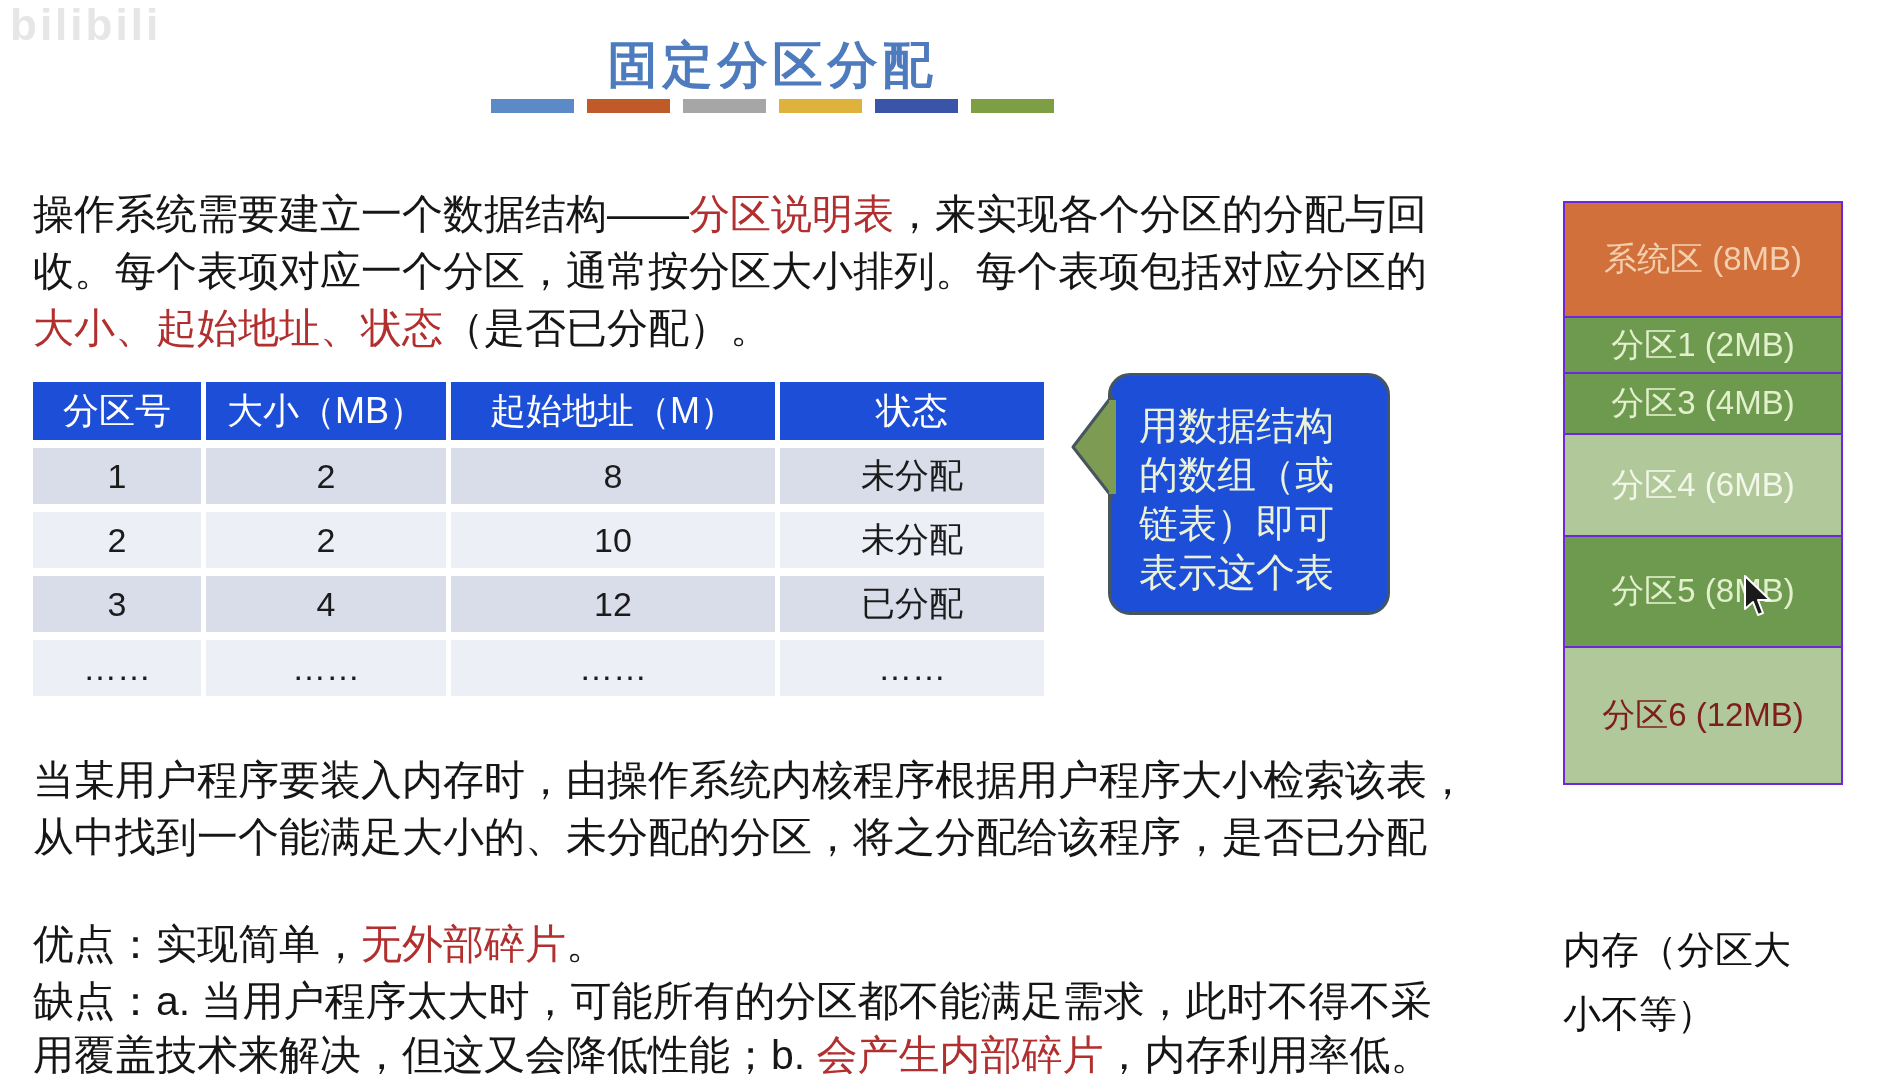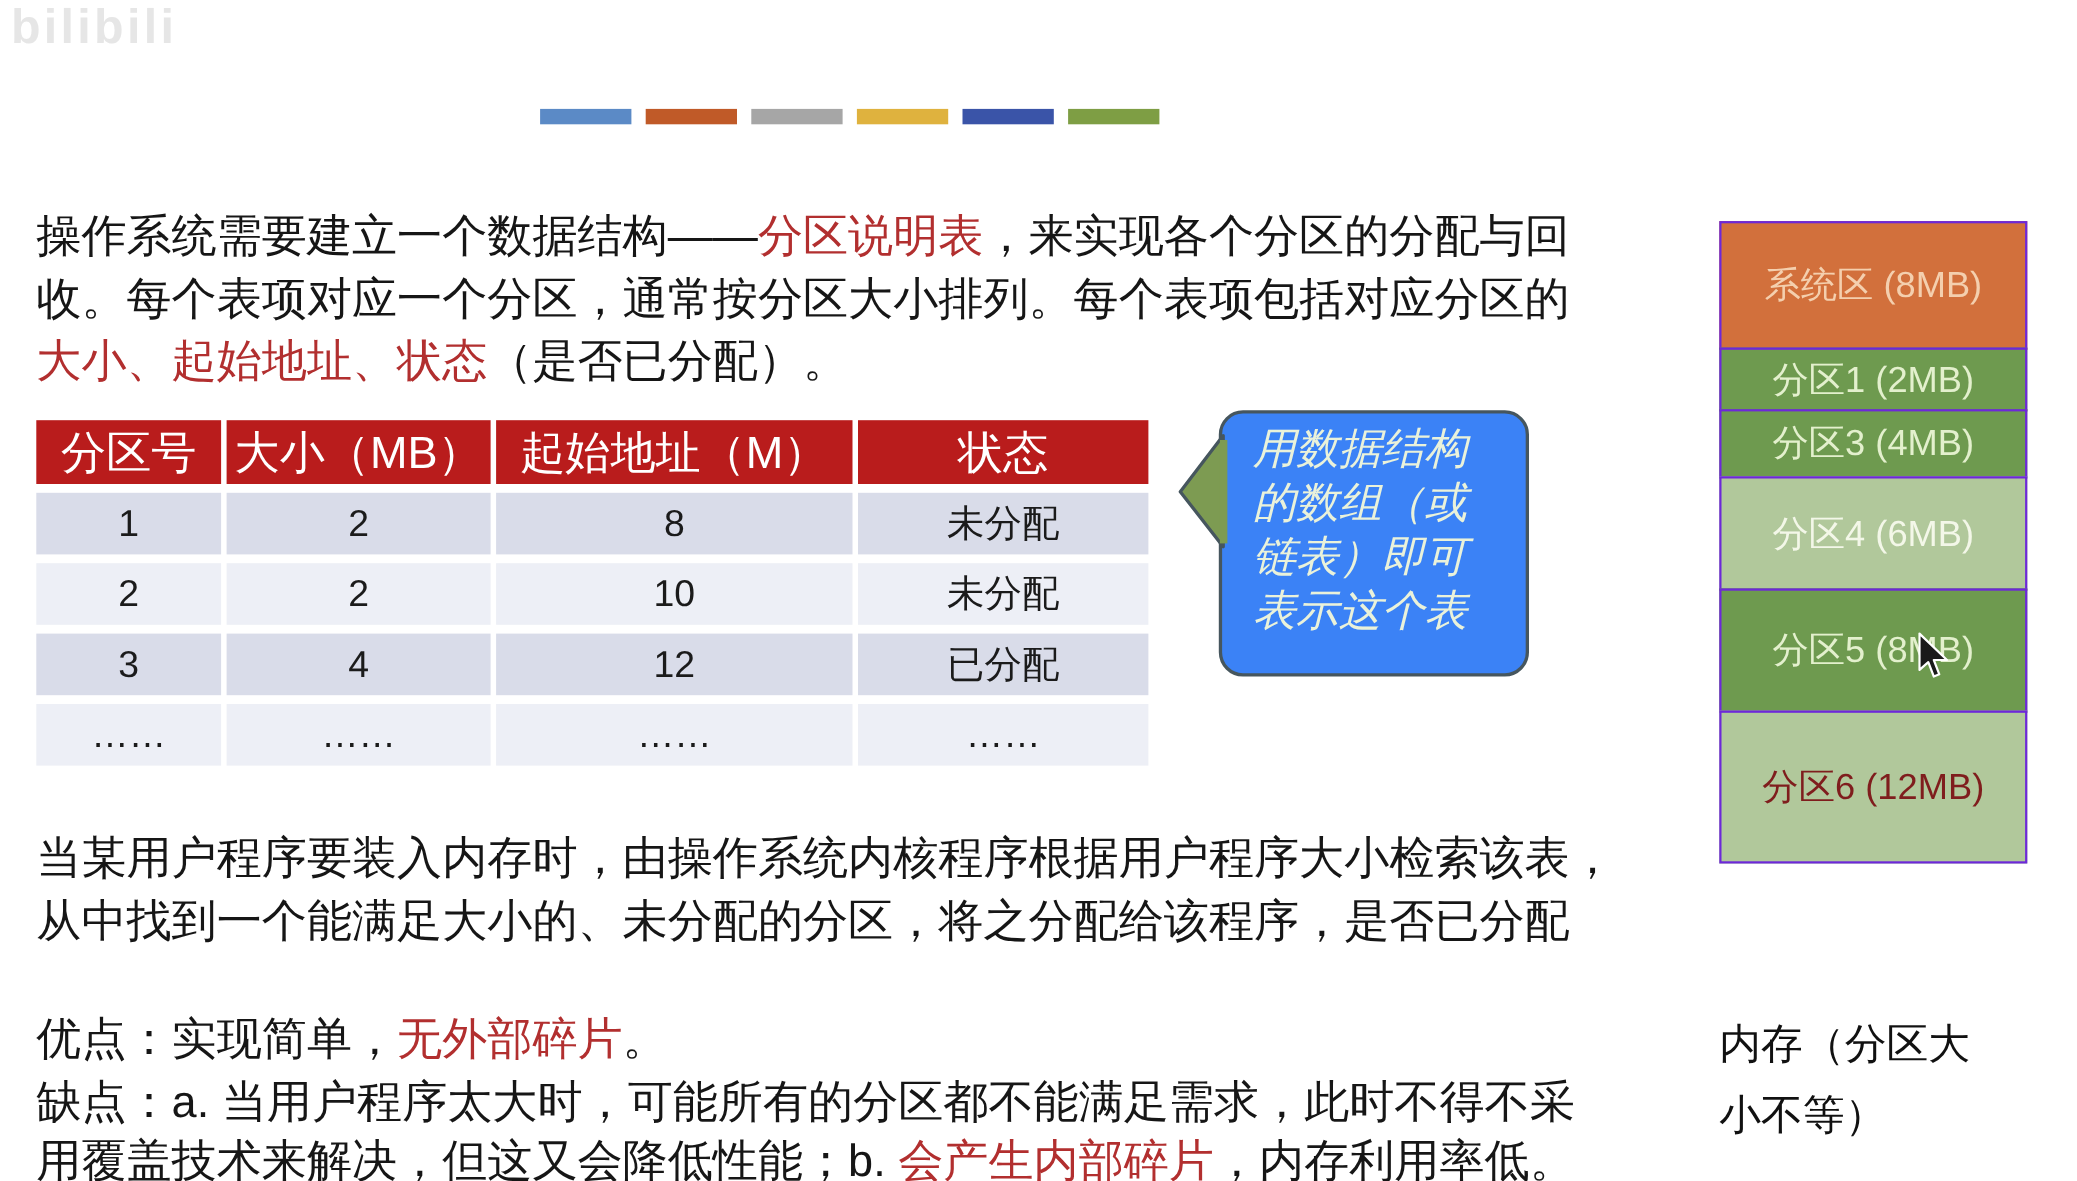--- a/index.html
+++ b/index.html
@@ -17,47 +17,48 @@
   .para{position:absolute;left:33px;font-size:41px;line-height:57px;color:#161616;}
   .para .red{color:#b22f2f;}
   .intro{top:186px;width:1510px;}
   .alloc{top:752px;width:1515px;}
   .pros{top:916px;width:1515px;}
   .cons{top:974px;width:1530px;line-height:54px;}
   .rline{white-space:nowrap;}
 
   .ptable{position:absolute;left:33px;top:382px;display:grid;
           grid-template-columns:168px 240px 324px 264px;column-gap:5px;row-gap:8px;}
-  .ptable .th{height:58px;background:#b91c1c;color:#ffffff;font-size:41px;
+  .ptable .th{height:58px;background:#1d4ed8;color:#ffffff;font-size:36px;
               display:flex;align-items:center;justify-content:center;}
   .ptable .td{height:56px;font-size:34px;font-weight:500;color:#1b1b1b;
               display:flex;align-items:center;justify-content:center;}
   .ptable .td.dark{background:#d9dce9;}
   .ptable .td.light{background:#edeff6;}
 
   .callout{position:absolute;left:1108px;top:373px;width:282px;height:242px;box-sizing:border-box;
-           background:#3b82f6;border:3px solid #46565e;border-radius:22px;
-           color:#eaf2da;font-size:39px;line-height:49px;padding:8px 0 0 28px;white-space:pre-line;font-style:italic;}
+           background:#1d4ed8;border:3px solid #46565e;border-radius:22px;
+           color:#eaf2da;font-size:39px;line-height:49px;padding:25px 0 0 28px;white-space:pre-line;}
   .callout-tail{position:absolute;left:1070px;top:390px;}
 
   .memory{position:absolute;left:1563px;top:203px;width:280px;}
   .mblock{box-sizing:border-box;border:2px solid #6d28d9;margin-top:-2px;width:280px;
           display:flex;align-items:center;justify-content:center;font-size:33px;}
   .memcap{position:absolute;left:1563px;top:918px;font-size:38px;line-height:64px;
           color:#111;white-space:pre-line;}
 
   .cursor{position:absolute;left:1742px;top:574px;}
 </style>
 </head>
 <body>
 
 <div class="stage">
 
   <div class="watermark">bilibili</div>
 
+  <div class="title">固定分区分配</div>
   <div class="bars">
       <div class="bar" style="background: rgb(91, 138, 198);"></div>
       <div class="bar" style="background: rgb(192, 90, 40);"></div>
       <div class="bar" style="background: rgb(166, 166, 166);"></div>
       <div class="bar" style="background: rgb(223, 178, 62);"></div>
       <div class="bar" style="background: rgb(58, 84, 168);"></div>
       <div class="bar" style="background: rgb(126, 158, 68);"></div>
     </div>
 
   <div class="para intro">

